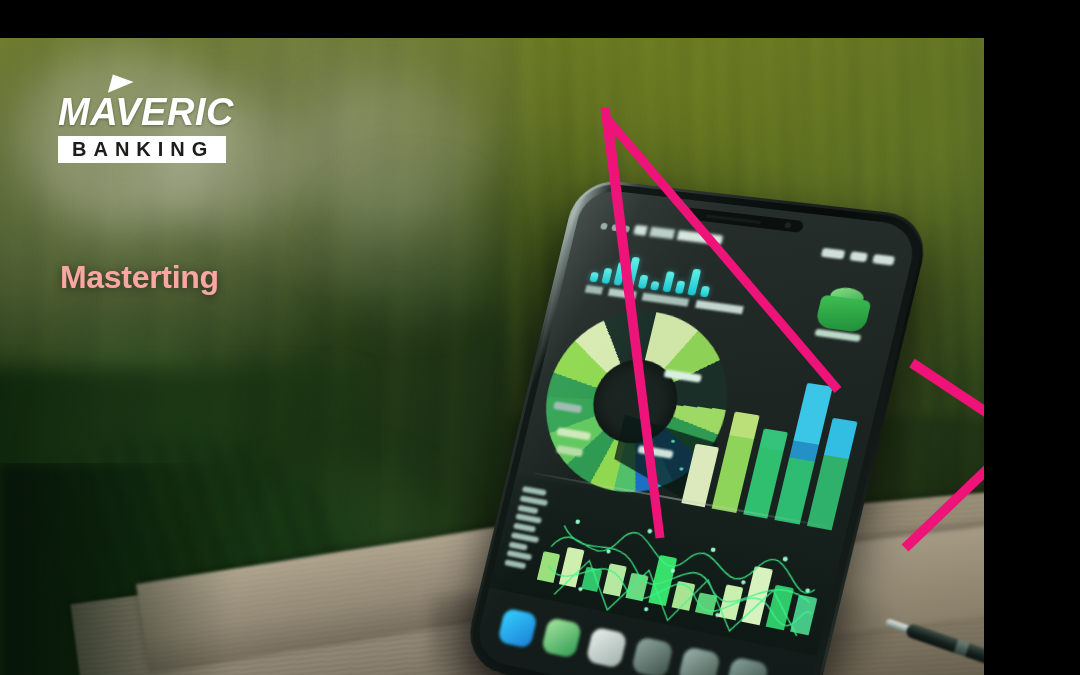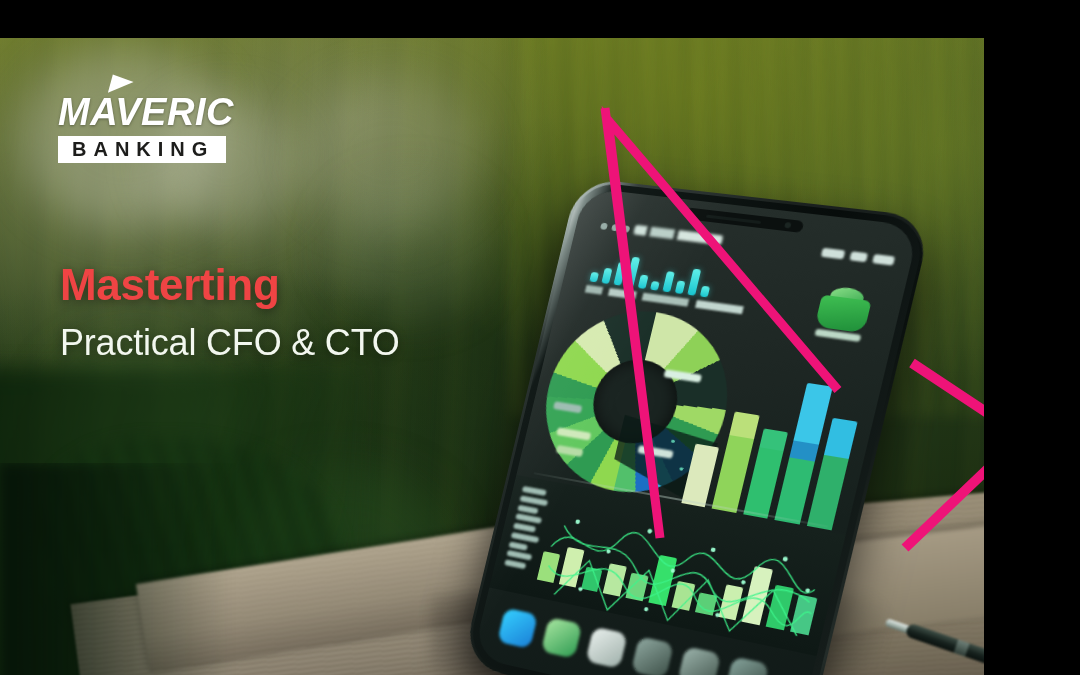--- a/index.html
+++ b/index.html
@@ -187,21 +187,21 @@
   .logo-tri{position:absolute;left:52px;top:-16px;width:0;height:0;
     border-left:22px solid #fff;border-top:2px solid transparent;border-bottom:17px solid transparent;
     transform:rotate(15deg);}
   .logo-band{margin-top:5px;background:#fff;display:inline-block;padding:3px 12px 3px 14px;}
   .logo-banking{font-size:20px;font-weight:700;letter-spacing:7px;color:#1d1d1b;line-height:1;}
   .logo-edge{margin-top:5px;font-size:42px;font-weight:700;letter-spacing:7px;color:#fff;line-height:1;
     text-shadow:0 2px 5px rgba(0,0,0,.45);}
 
   
   .head{position:absolute;left:60px;top:222px;width:480px;}
-  .h-l1,.h-l2{font-size:44px;font-weight:700;color:#ef4444;line-height:1.12;letter-spacing:-.3px;
+  .h-l1,.h-l2{font-size:32px;font-weight:700;color:#fca5a5;line-height:1.12;letter-spacing:-.3px;
     text-shadow:0 2px 10px rgba(0,0,0,.45);}
   .h-l3,.h-l4{font-size:36px;font-weight:400;color:#f2f7ef;line-height:1.2;letter-spacing:-.2px;
     text-shadow:0 2px 10px rgba(0,0,0,.45);}
   .h-l3{margin-top:12px;}
 </style>
 </head>
 <body>
 
 <div id="stage">
 
@@ -403,16 +403,15 @@
   <div class="logo">
     <div class="logo-maveric">MAVERIC</div>
     <div class="logo-tri"></div>
     <div class="logo-band">
       <span class="logo-banking">BANKING</span>
     </div>
   </div>
 
   <div class="head">
     <div class="h-l1">Masterting</div>
-    <div class="h-l3">Practical CFO &amp; CTO</div>
   </div>
 
 </div>
 
 </body></html>

